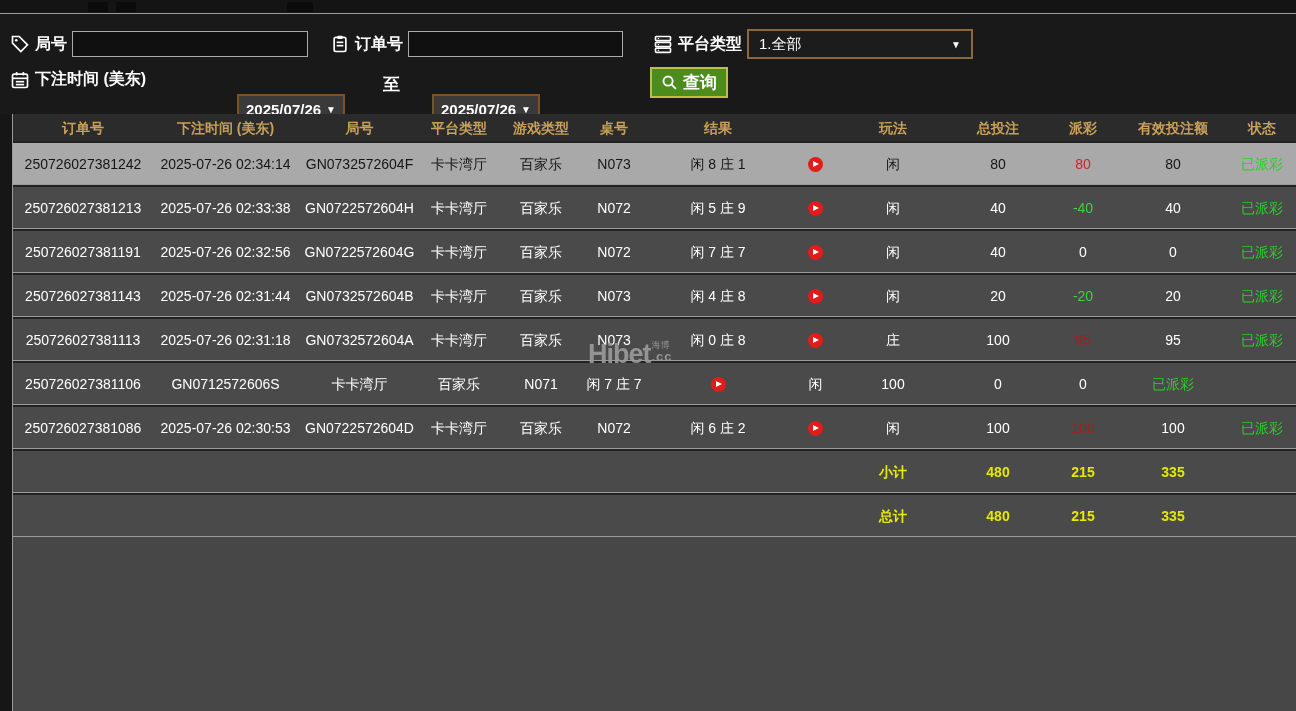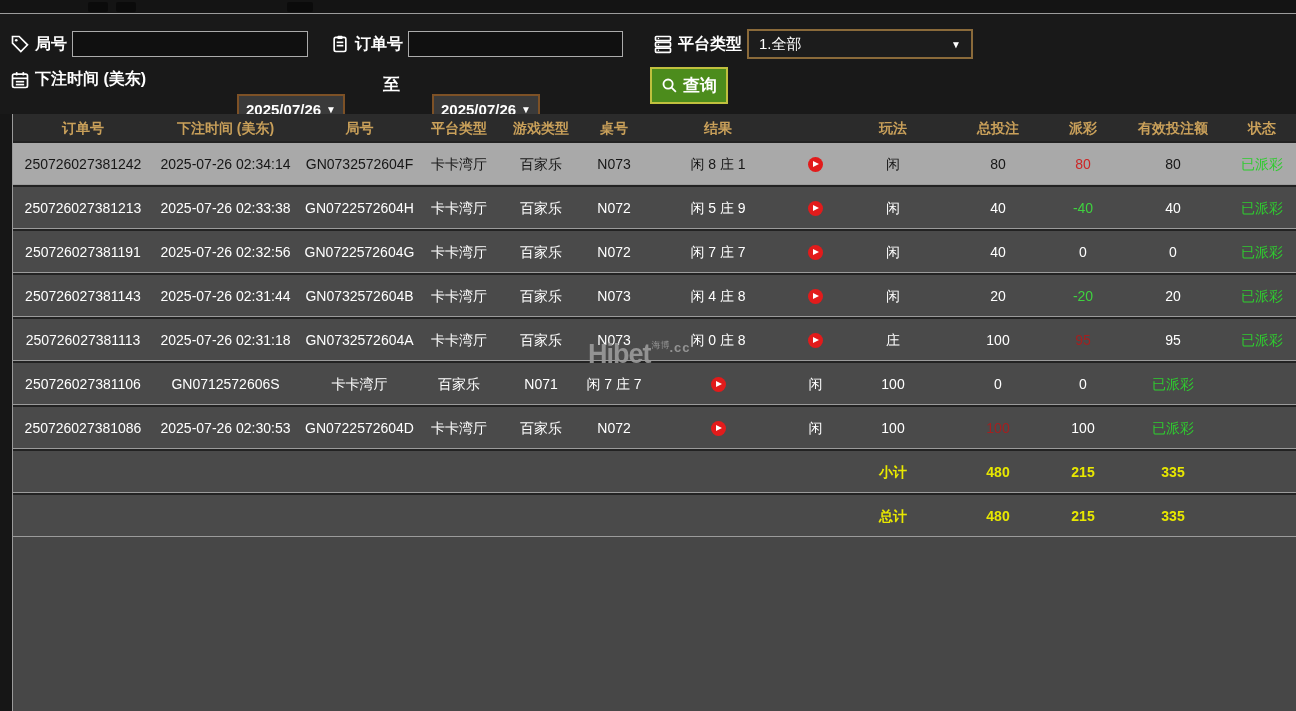--- a/index.html
+++ b/index.html
@@ -12,21 +12,21 @@
   .flabel{color:#ffffff;font-weight:bold;font-size:16px;white-space:nowrap;}
   .ficon{width:20px;height:20px;flex:0 0 auto;display:inline-block;}
   .tinput{background:#101010;border:1px solid #ababab;height:26px;color:#fff;font-size:14px;padding:0 6px;outline:none;}
   .selectbox{background:#1c1c1c;border:2px solid #8a6a3a;height:30px;width:226px;display:flex;align-items:center;
     justify-content:space-between;color:#fff;font-size:15px;padding:0 10px;cursor:default;}
   .selectbox .arr{font-size:10px;color:#fff;}
   .datebox{position:absolute;background:#3a3a3a;border:2px solid #7d5126;height:30px;width:108px;display:flex;
     align-items:center;justify-content:center;color:#fff;font-weight:bold;font-size:15px;gap:5px;cursor:default;margin-top:26px;}
   .datebox .arr{font-size:10px;}
   .tolabel{position:absolute;color:#fff;font-weight:bold;font-size:17px;}
-  .searchbtn{position:absolute;background:#4c8c1c;border:2px solid #c0c03e;height:37px;display:flex;align-items:center;
+  .searchbtn{position:absolute;background:#4c8c1c;border:2px solid #c0c03e;height:31px;display:flex;align-items:center;
     gap:5px;color:#fff;font-weight:bold;font-size:17px;padding:4px 9px;cursor:pointer;}
   .main{position:absolute;left:0;top:114px;right:0;bottom:0;display:flex;}
   .gutter{width:12px;background:#161616;}
   .panel{flex:1;background:#474747;border-left:1px solid #9a9a9a;position:relative;}
   .tablewrap{background:#222222;}
   .tgrid{display:grid;grid-template-columns:140px 145px 123px 76px 88px 58px 150px 45px 110px 100px 70px 110px 1fr;
     align-items:center;}
   .thead{height:27px;background:#2b2b2b;margin-bottom:2px;}
   .hcell{color:#c9a05a;font-weight:bold;font-size:14px;text-align:center;white-space:nowrap;overflow:hidden;}
   .trow{height:42px;background:#4a4a4a;border-bottom:1px solid #9b9b9b;margin-bottom:2px;color:#fff;font-size:14px;}
@@ -38,21 +38,21 @@
   .tone-loss{color:#3fd23f;}
   .tone-even{color:inherit;}
   .status{color:#2fcc2f;}
   .total-row .cell{color:#e8e800;font-weight:bold;}
   .playbtn{display:inline-block;width:15px;height:15px;border-radius:50%;background:#e21b1b;position:relative;
     vertical-align:middle;cursor:pointer;}
   .playtri{position:absolute;left:5px;top:4px;width:0;height:0;border-left:6px solid #fff;
     border-top:3.5px solid transparent;border-bottom:3.5px solid transparent;}
   .watermark{position:absolute;left:575px;top:227px;display:flex;align-items:flex-start;color:#9a9a9a;opacity:.92;}
   .wm-brand{font-size:27px;font-weight:800;letter-spacing:-1px;line-height:27px;}
-  .wm-right{display:flex;flex-direction:row;align-items:flex-start;margin-left:1px;}
+  .wm-right{display:flex;flex-direction:column;align-items:flex-start;margin-left:1px;}
   .wm-cn{font-size:9px;line-height:9px;}
   .wm-cc{font-size:13px;font-weight:700;line-height:13px;letter-spacing:1px;}
 </style>
 </head>
 <body>
 
 <div class="topbar">
   <div class="nub" style="left:88px;width:20px;"></div>
   <div class="nub" style="left:116px;width:20px;"></div>
   <div class="nub" style="left:287px;width:26px;"></div>
@@ -238,20 +238,21 @@
             <div class="cell">0</div>
             <div class="cell status">已派彩</div>
           </div>
           <div class="tgrid trow">
             <div class="cell">250726027381086</div>
             <div class="cell">2025-07-26 02:30:53</div>
             <div class="cell">GN0722572604D</div>
             <div class="cell">卡卡湾厅</div>
             <div class="cell">百家乐</div>
             <div class="cell">N072</div>
+            <div class="cell">闲 6 庄 2</div>
             <div class="cell"><span class="playbtn"><span class="playtri"></span></span></div>
             <div class="cell">闲</div>
             <div class="cell">100</div>
             <div class="cell tone-win">100</div>
             <div class="cell">100</div>
             <div class="cell status">已派彩</div>
           </div>
           <div class="tgrid trow total-row">
             <div class="cell"></div>
             <div class="cell"></div>

